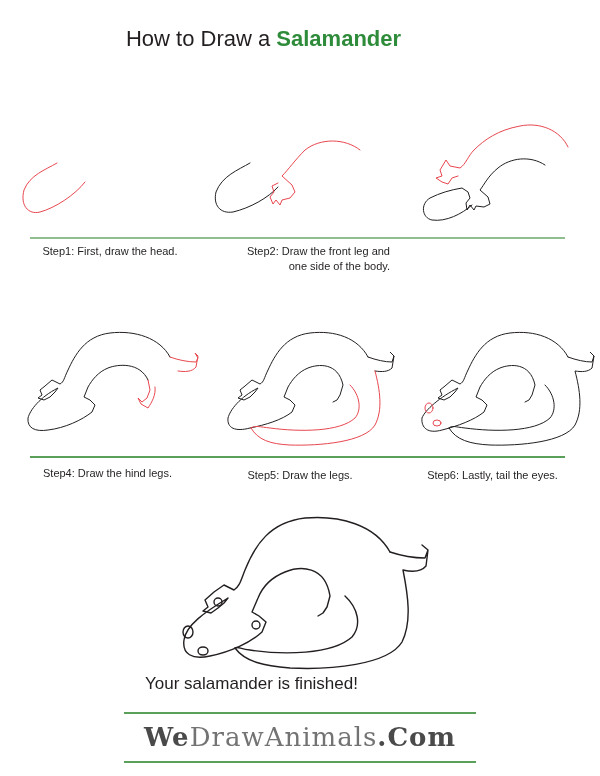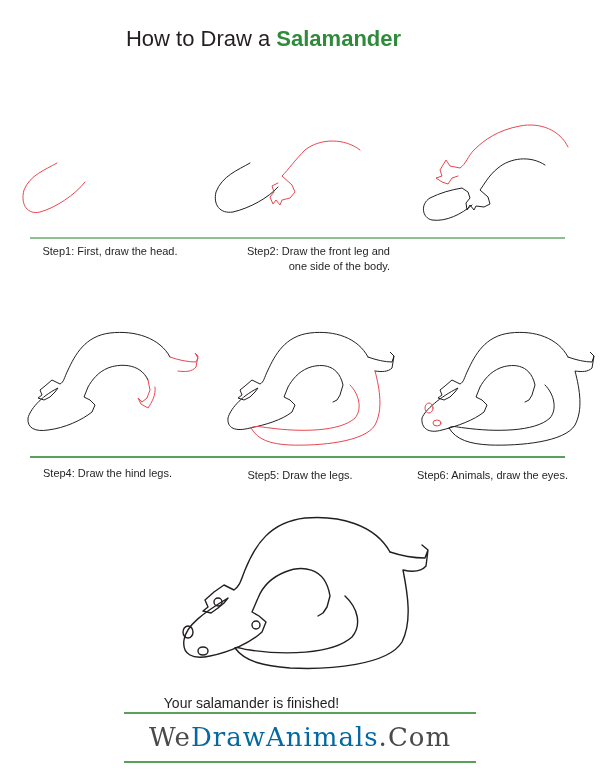--- a/index.html
+++ b/index.html
@@ -8,22 +8,22 @@
   .title .accent{color:#2e8b3a;font-weight:bold;}
   .divider{position:absolute;height:2px;background:#5aa05a;}
   .divider.light{background:#8fbf8f;}
   .caption{position:absolute;font-size:11px;line-height:15px;color:#231f20;text-align:center;}
   .drawing{position:absolute;}
   svg path, svg ellipse{fill:none;stroke-linecap:round;stroke-linejoin:round;}
   .blk{stroke:#231f20;stroke-width:1;}
   .red{stroke:#e8474f;stroke-width:1;}
   .blk2{stroke:#231f20;stroke-width:1.4;}
   .logo{position:absolute;left:124px;top:722px;width:352px;text-align:center;font-family:"DejaVu Serif",serif;font-size:26px;letter-spacing:1px;}
-  .logo .g{color:#4a4a4a;}
-  .logo .b{color:#0369a1;}
+  .logo .g{color:#4a4a4a;font-weight:bold;}
+  .logo .b{color:#737373;}
 </style>
 </head>
 <body>
 
 <div class="title">
   <div><span>How to Draw a </span><span class="accent">Salamander</span></div>
 </div>
 
 <svg class="drawing" style="left:0;top:140px" width="200" height="95" viewBox="0 140 200 95">
   <path class="red" d="M57 163 C45 170 30 175 24 190 C20 205 28 215 40 212 C55 208 75 195 85 182"></path>
@@ -67,31 +67,31 @@
   <path class="blk" d="M568 357 C576 360 585 362 592 362 L594 356 L590 352 L594 356 L592 368 C588 372 582 372 575 371 C580 390 583 410 575 425 C565 442 520 446 490 445 C470 444 456 440 449 428"></path>
   <path class="blk" d="M545 385 C555 395 557 410 550 418 C535 432 495 432 465 428 C455 427 452 425 449 428"></path>
   <ellipse class="red" cx="429" cy="408" rx="4" ry="5"></ellipse>
   <ellipse class="red" cx="437" cy="423" rx="4" ry="3"></ellipse>
 </svg>
 
 <div class="divider" style="left:30px;top:456px;width:535px;"></div>
 
 <div class="caption" style="left:20px;top:466px;width:175px;"><span>Step4: Draw the hind legs.</span></div>
 <div class="caption" style="left:210px;top:468px;width:180px;"><span>Step5: Draw the legs.</span></div>
-<div class="caption" style="left:400px;top:468px;width:185px;"><span>Step6: Animals, draw the eyes.</span></div>
+<div class="caption" style="left:400px;top:468px;width:185px;"><span>Step6: Lastly, tail the eyes.</span></div>
 
 <svg class="drawing" style="left:170px;top:500px" width="280" height="200" viewBox="170 500 280 200">
   <path class="blk2" d="M390 552 C375 525 340 515 305 518 C270 522 255 545 245 570 C241 580 240 586 234 590 L224 585 L214 592 L205 600 L208 607 L203 611 L211 613 L218 608 L224 603 L228 598 C205 612 186 625 184 640 C182 654 192 660 210 656 C230 652 250 643 262 632 L266 622 L259 616 L252 612 L255 605 L258 598 C262 588 270 578 285 572 C300 566 325 565 330 596 L327 607 L323 613 L318 616"></path>
   <path class="blk2" d="M390 552 C402 556 415 558 425 558 L428 550 L422 545 L428 550 L426 566 C421 572 412 572 403 570 C408 595 412 622 402 642 C388 665 330 670 290 668 C265 666 245 662 235 648"></path>
   <path class="blk2" d="M345 596 C358 608 362 625 352 637 C332 655 282 655 250 650 C240 649 238 646 235 648"></path>
   <ellipse class="blk2" cx="188" cy="632" rx="5" ry="6"></ellipse>
   <ellipse class="blk2" cx="203" cy="651" rx="5" ry="4"></ellipse>
   <ellipse class="blk2" cx="218" cy="602" rx="4" ry="4"></ellipse>
   <ellipse class="blk2" cx="256" cy="625" rx="4" ry="4"></ellipse>
 </svg>
 
-<div class="caption" style="left:0;top:696px;width:503px;font-size:14px;"><span>Your salamander is finished!</span></div>
+<div class="caption" style="left:0;top:676px;width:503px;font-size:17px;"><span>Your salamander is finished!</span></div>
 
 <div class="divider" style="left:124px;top:712px;width:352px;"></div>
 <div class="logo">
   <span class="g">We</span><span class="b">Draw</span><span class="b">Animals</span><span class="g">.</span><span class="g">Com</span>
 </div>
 <div class="divider" style="left:124px;top:761px;width:352px;"></div>
 
 </body></html>

